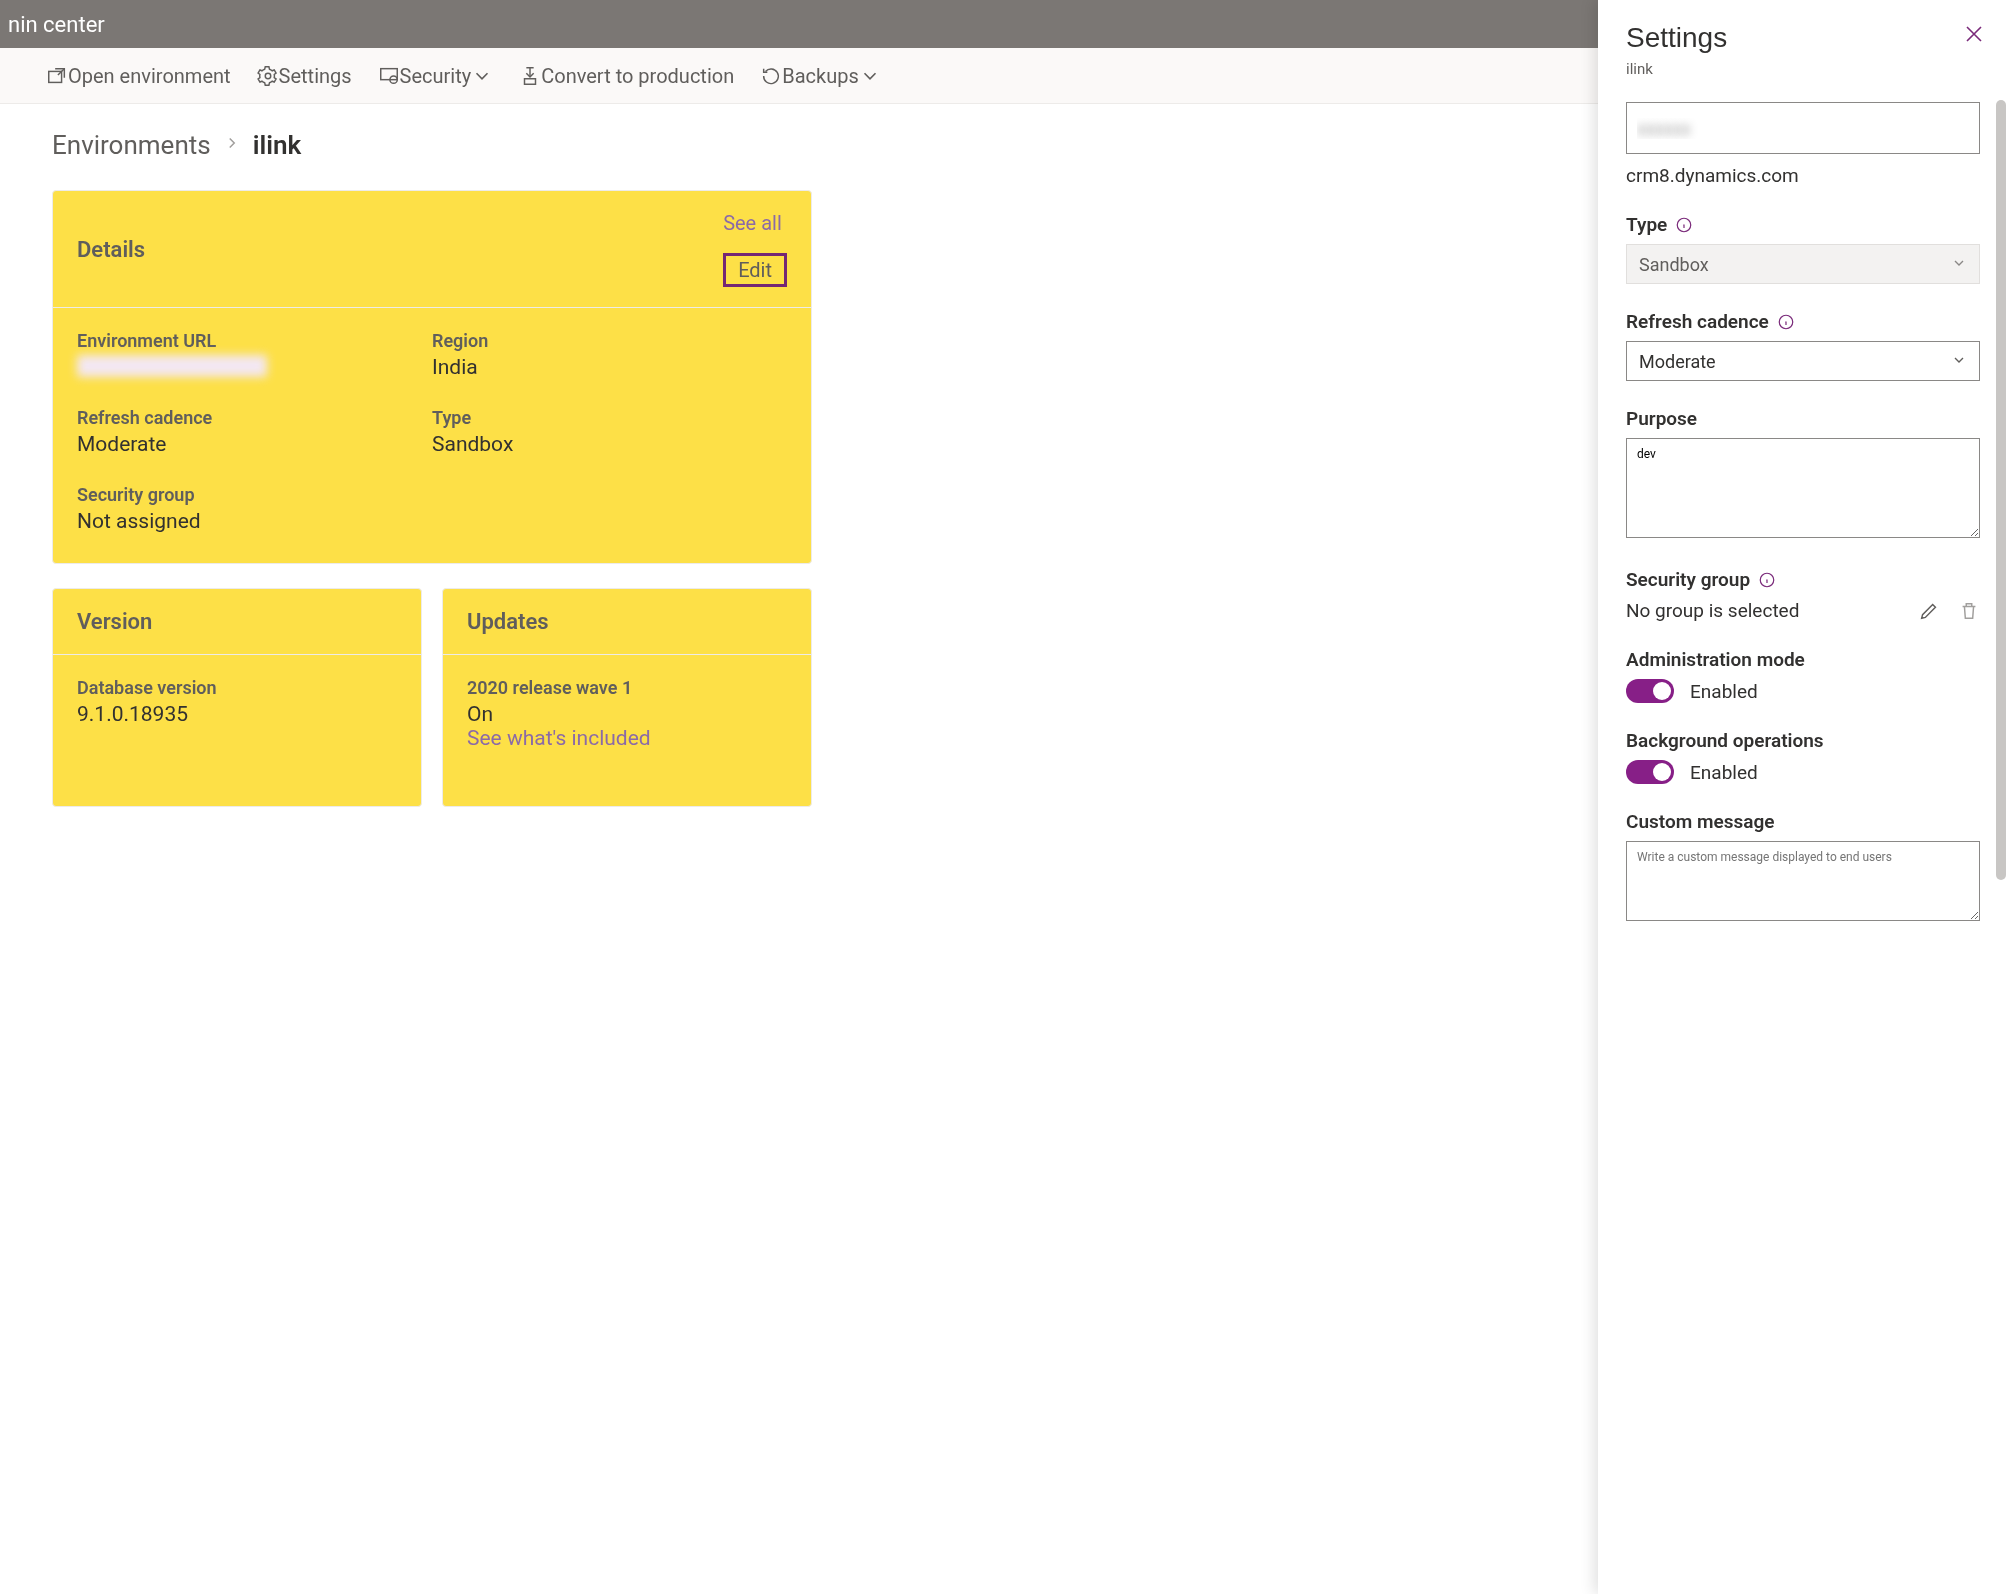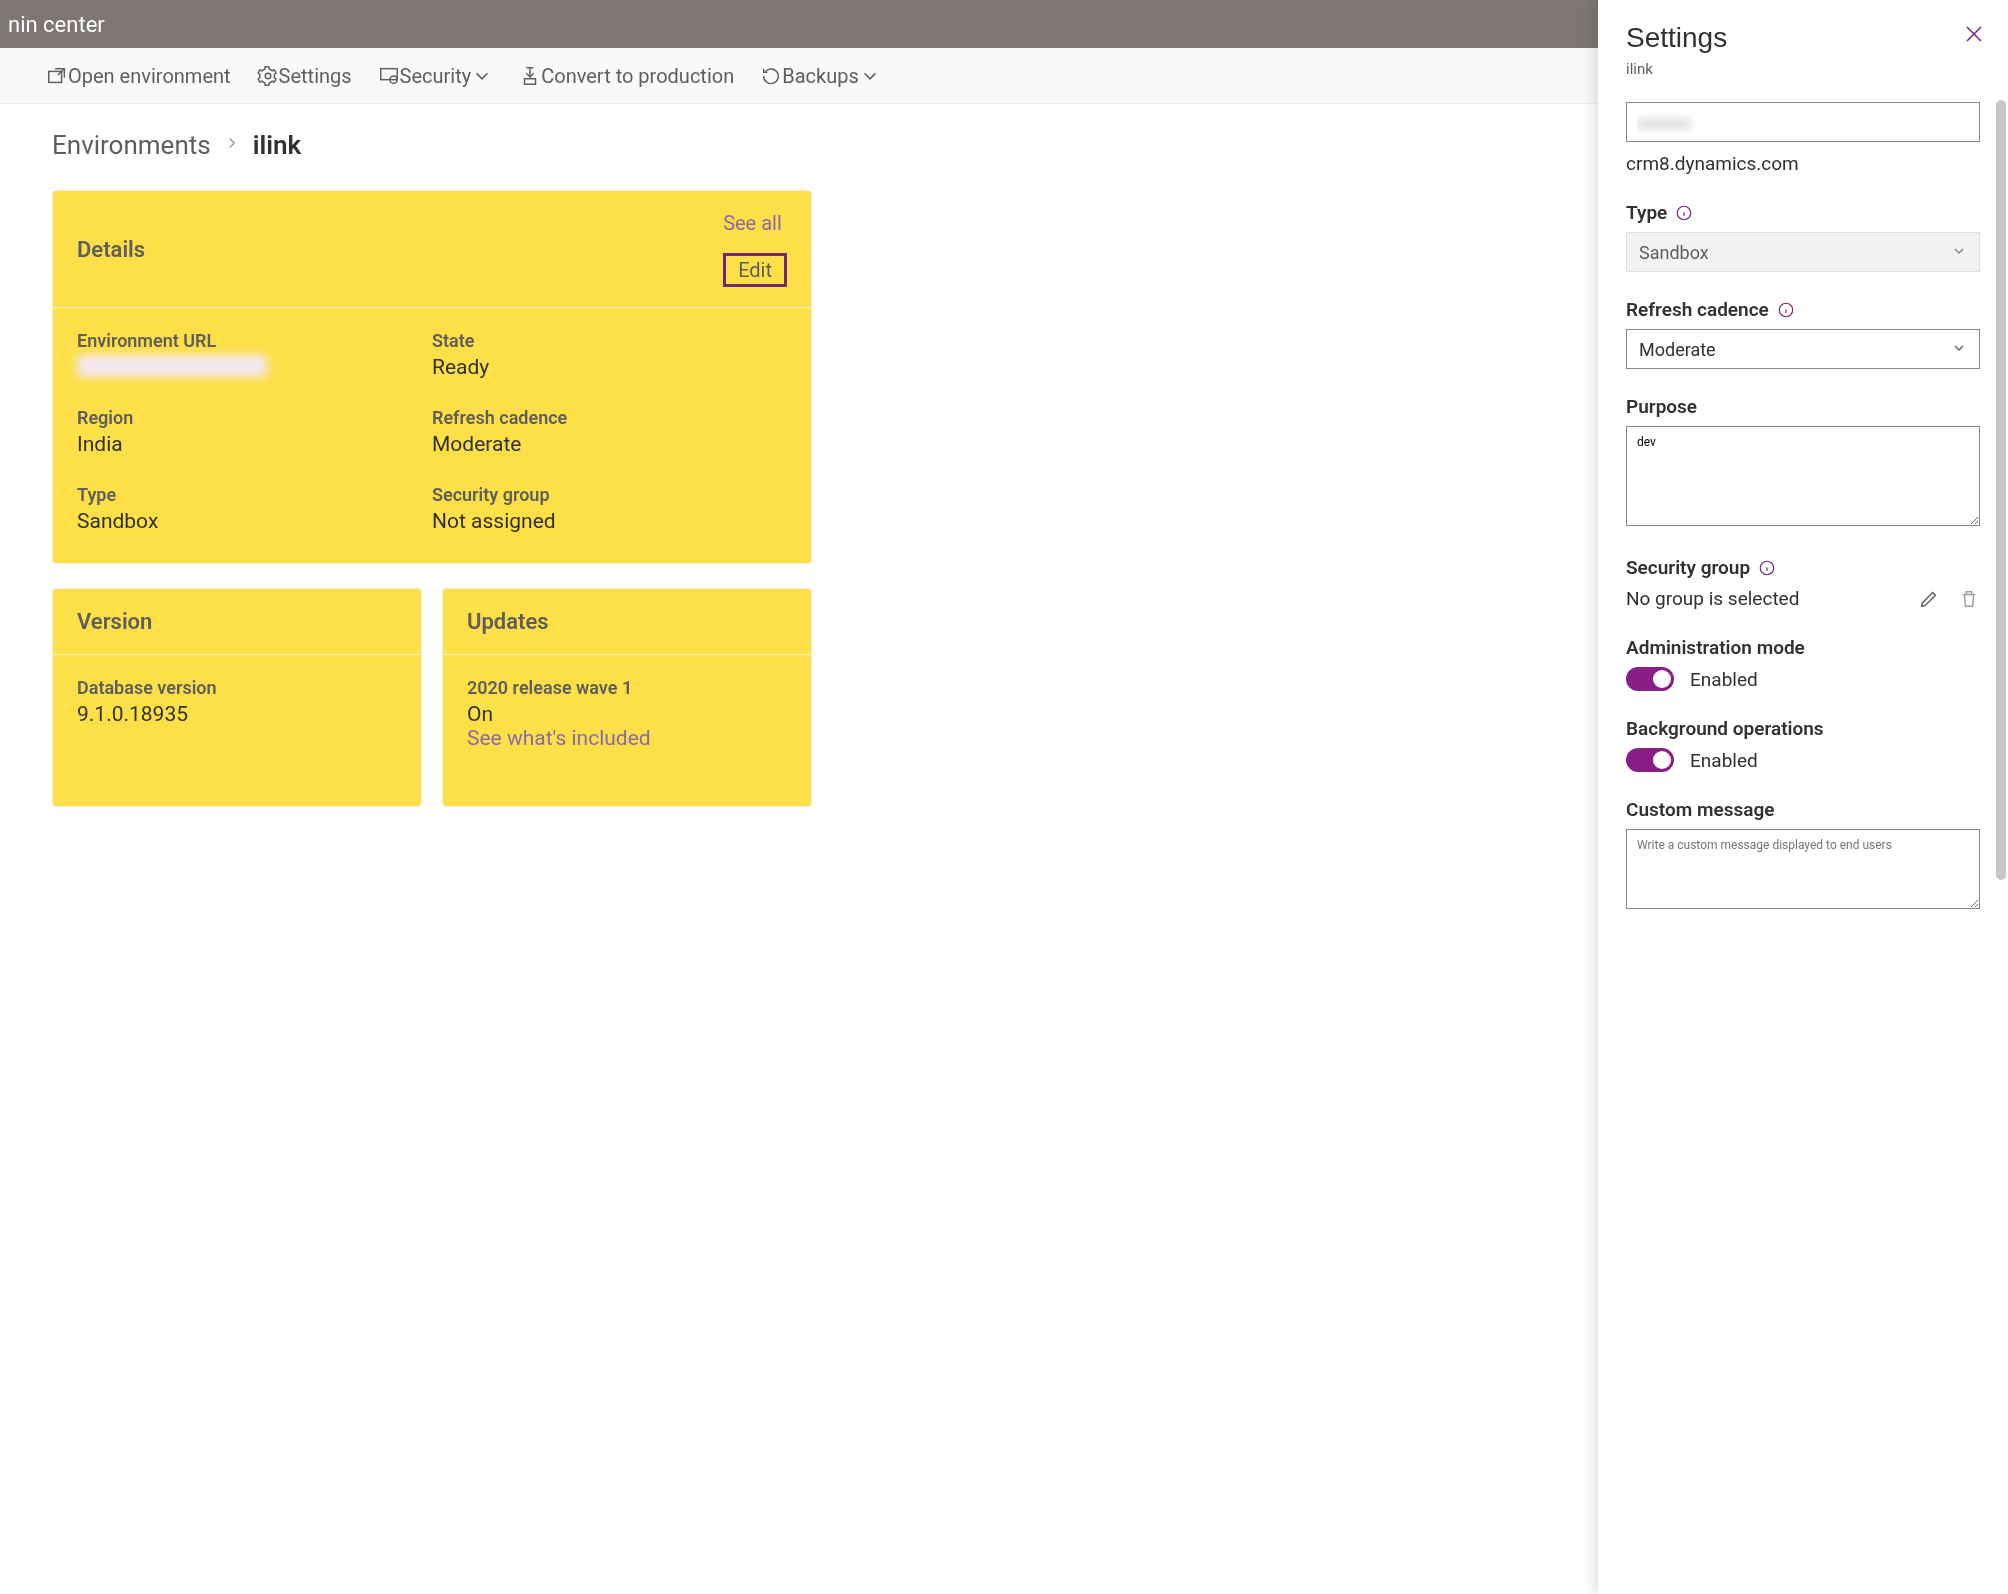--- a/index.html
+++ b/index.html
@@ -47,21 +47,21 @@
     box-shadow:-4px 0 14px rgba(0,0,0,.12); padding:22px 28px 22px 28px; overflow:auto;
   }
   .panel h1 { font-family: "Segoe UI Light","Segoe UI",sans-serif; font-weight:400; font-size:28px; margin-bottom:6px; }
   .panel .sub { color:#605e5c; font-size:15px; margin-bottom:24px; }
   .close-x { position:absolute; top:22px; right:22px; width:24px; height:24px; color:#7a2a7a; cursor:pointer; }
   .close-x svg { width:24px; height:24px; }
   .field { margin-bottom:26px; }
   .flabel { font-size:19px; font-weight:600; color:#323130; margin-bottom:8px; display:flex; align-items:center; gap:8px; }
   .info-ic { width:18px; height:18px; display:inline-flex; }
   .info-ic svg { width:18px; height:18px; }
-  .tbox { width:100%; height:40px; border:1px solid #8a8886; padding:6px 10px; font-size:18px; background:#fff; }
+  .tbox { width:100%; height:52px; border:1px solid #8a8886; padding:6px 10px; font-size:18px; background:#fff; }
   .tbox.blurred { color:transparent; text-shadow:0 0 8px #999; }
   .urlsuf { font-size:19px; margin-top:10px; color:#323130; }
   .select {
     width:100%; height:40px; border:1px solid #8a8886; background:#fff; padding:0 12px;
     display:flex; align-items:center; justify-content:space-between; font-size:18px; cursor:pointer;
   }
   .select.disabled { background:#f3f2f1; color:#605e5c; border-color:#e1dfdd; cursor:default; }
   .select .chev svg { width:16px; height:16px; }
   .tarea { width:100%; height:100px; border:1px solid #8a8886; padding:8px 10px; font-size:12px; resize:both; }
   .secrow { display:flex; align-items:center; justify-content:space-between; }
@@ -174,24 +174,20 @@
       <div class="right">
         <span class="link">See all</span>
         <span class="edit-box">Edit</span>
       </div>
     </div>
     <div class="card-body">
       <div class="grid2">
         <div>
           <div class="label">Environment URL</div>
           <div class="blur"></div>
-        </div>
-        <div>
-          <div class="label">State</div>
-          <div class="val">Ready</div>
         </div>
         <div>
           <div class="label">Region</div>
           <div class="val">India</div>
         </div>
         <div>
           <div class="label">Refresh cadence</div>
           <div class="val">Moderate</div>
         </div>
         <div>

